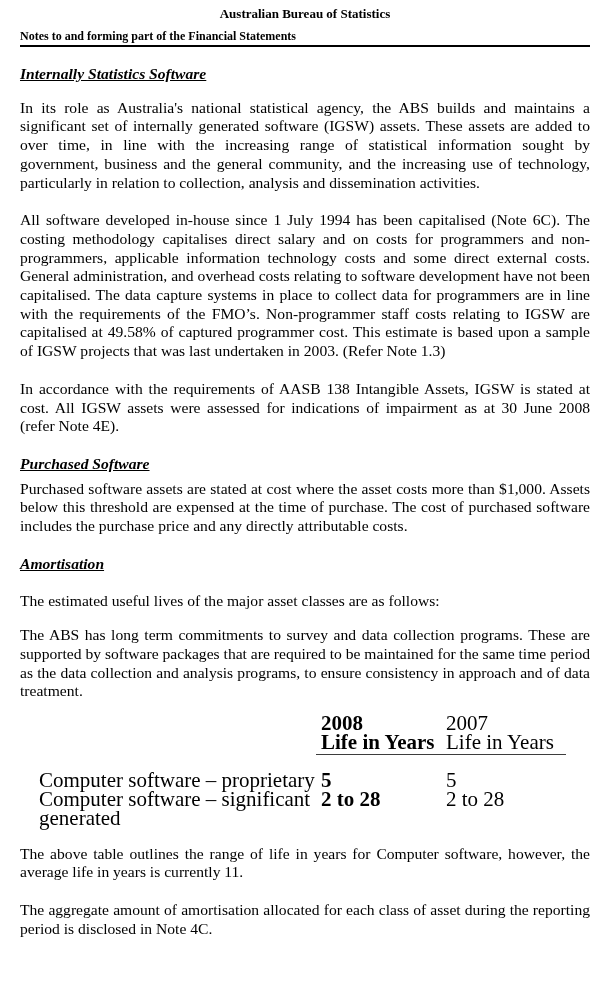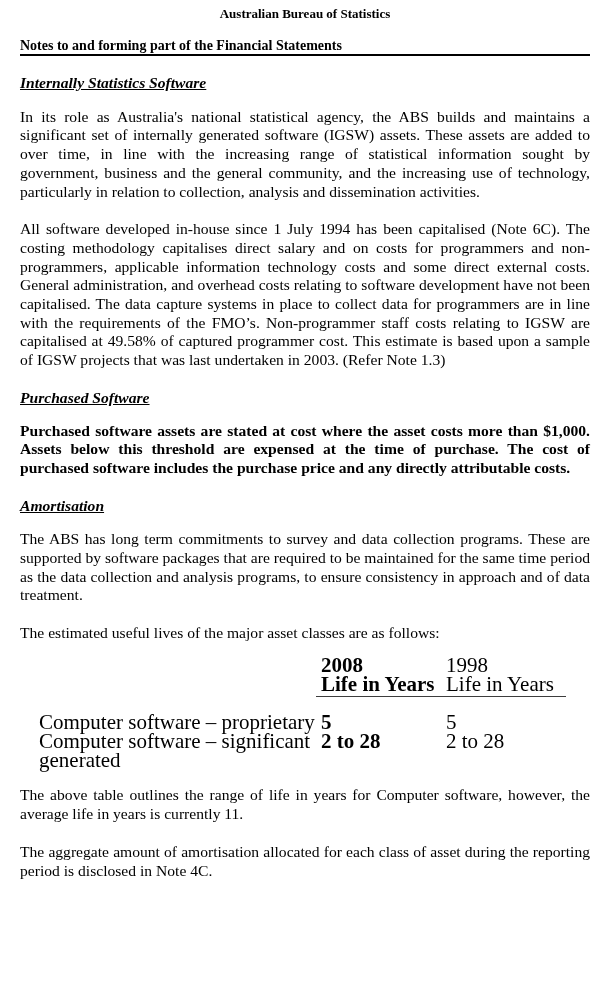--- a/index.html
+++ b/index.html
@@ -20,43 +20,43 @@
     height: 984px;
     padding: 6px 10px 0 20px;
   }
   .org-title {
     text-align: center;
     font-weight: bold;
     font-size: 13px;
     line-height: 15px;
   }
   .doc-title {
-    margin-top: 17px;
+    margin-top: 8px;
     font-weight: bold;
-    font-size: 14px;
+    font-size: 12px;
     line-height: 15px;
     padding-bottom: 1px;
     border-bottom: 2px solid #000000;
   }
   .sec-heading {
     margin: 19px 0 0 0;
     font-size: 15.6px;
     line-height: 18.7px;
     font-weight: bold;
     font-style: italic;
     text-decoration: underline;
   }
   .sec-heading.first { margin-top: 18px; }
   p.body-par {
     margin: 19px 0 0 0;
     font-size: 15.6px;
     line-height: 18.7px;
     text-align: justify;
   }
-  p.body-par.tight { margin-top: 14px; font-weight: bold; }
+  p.body-par.tight { margin-top: 6px; }
   p.body-par.after-heading { margin-top: 15px; }
   p.body-par.after-table { margin-top: 17px; }
 
   
   .ul-table {
     margin-top: 13px;
     font-size: 21px;
     line-height: 18.7px;
     margin-left: 11px;
   }
@@ -88,37 +88,38 @@
   <div class="org-title">Australian Bureau of Statistics</div>
 
   <div class="doc-title">Notes to and forming part of the Financial Statements</div>
 
   <h2 class="sec-heading first">Internally Statistics Software</h2>
 
   <p class="body-par after-heading">In its role as Australia's national statistical agency, the ABS builds and maintains a significant set of internally generated software (IGSW) assets. These assets are added to over time, in line with the increasing range of statistical information sought by government, business and the general community, and the increasing use of technology, particularly in relation to collection, analysis and dissemination activities.</p>
 
   <p class="body-par">All software developed in-house since 1 July 1994 has been capitalised (Note 6C). The costing methodology capitalises direct salary and on costs for programmers and non-programmers, applicable information technology costs and some direct external costs. General administration, and overhead costs relating to software development have not been capitalised. The data capture systems in place to collect data for programmers are in line with the requirements of the FMO’s. Non-programmer staff costs relating to IGSW are capitalised at 49.58% of captured programmer cost. This estimate is based upon a sample of IGSW projects that was last undertaken in 2003. (Refer Note 1.3)</p>
 
+  <p class="body-par">In accordance with the requirements of AASB 138 Intangible Assets, IGSW is stated at cost. All IGSW assets were assessed for indications of impairment as at 30 June 2008 (refer Note 4E).</p>
 
   <h2 class="sec-heading">Purchased Software</h2>
 
   <p class="body-par tight">Purchased software assets are stated at cost where the asset costs more than $1,000. Assets below this threshold are expensed at the time of purchase. The cost of purchased software includes the purchase price and any directly attributable costs.</p>
 
   <h2 class="sec-heading">Amortisation</h2>
 
+  <p class="body-par">The estimated useful lives of the major asset classes are as follows:</p>
+
   <p class="body-par after-heading">The ABS has long term commitments to survey and data collection programs. These are supported by software packages that are required to be maintained for the same time period as the data collection and analysis programs, to ensure consistency in approach and of data treatment.</p>
-
-  <p class="body-par">The estimated useful lives of the major asset classes are as follows:</p>
 
   <div class="ul-table">
 
     <div class="ul-row">
       <span></span>
       <span class="b">2008</span>
-      <span>1998</span>
+      <span>2007</span>
     </div>
 
     <div class="ul-row ul-head-years">
       <span></span>
       <span><span class="b col-rule-2008">Life in Years</span></span>
       <span><span class="col-rule-2007">Life in Years</span></span>
     </div>
 
     <div class="ul-row">
       <span>Computer software – proprietary</span>

